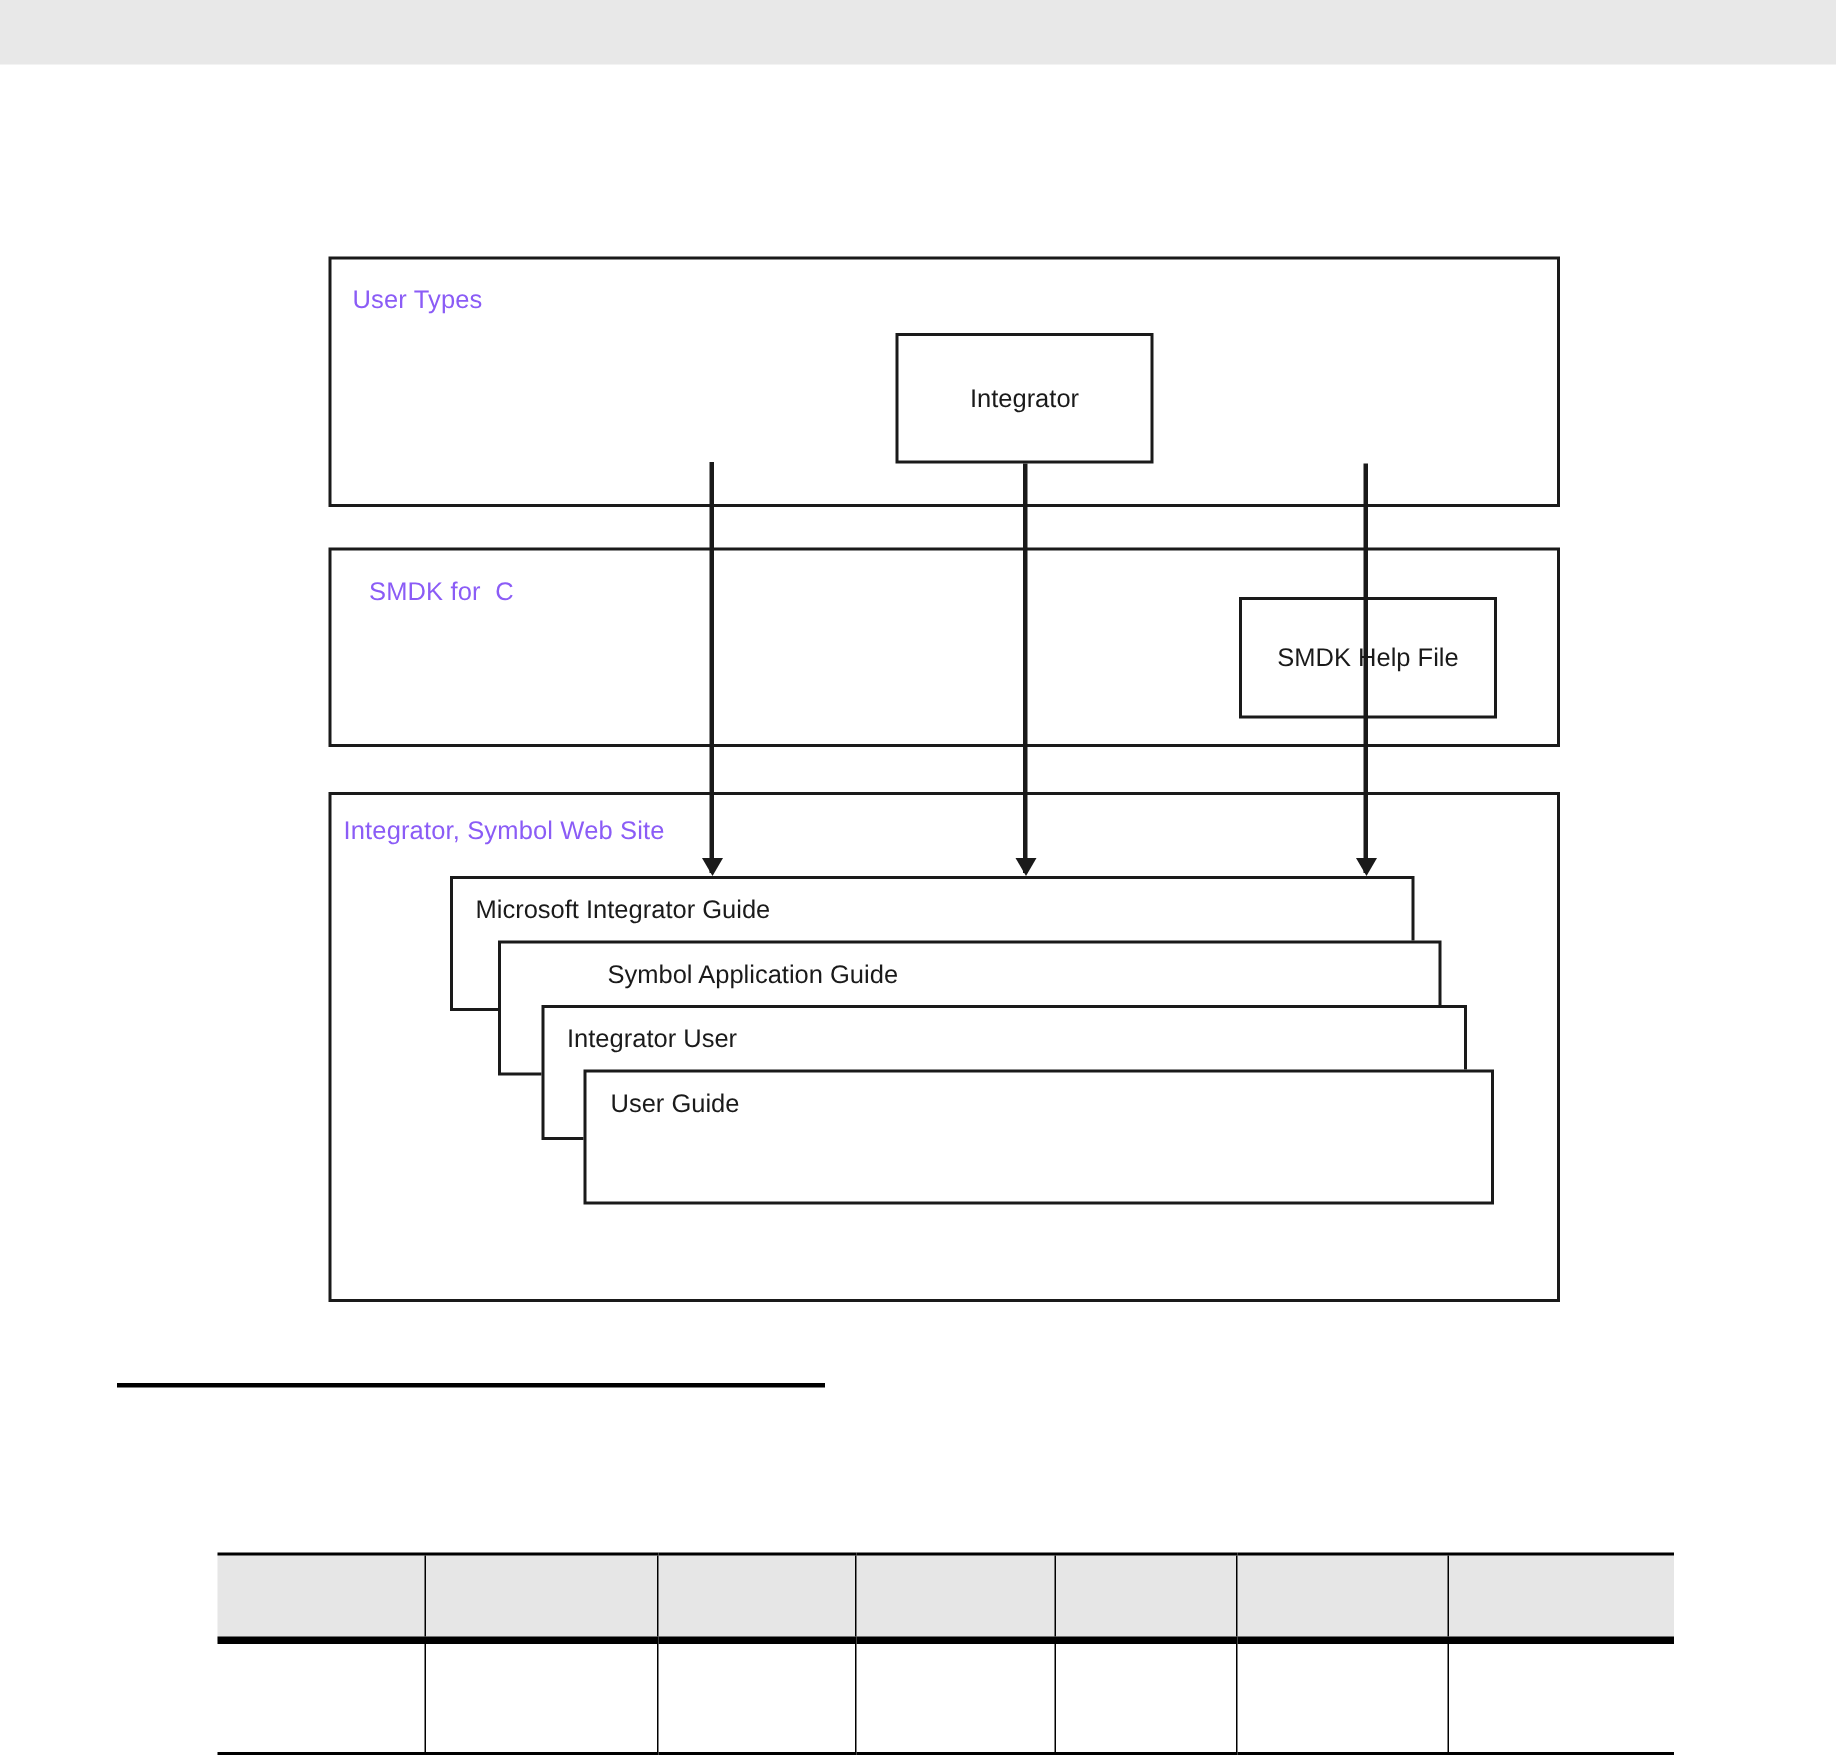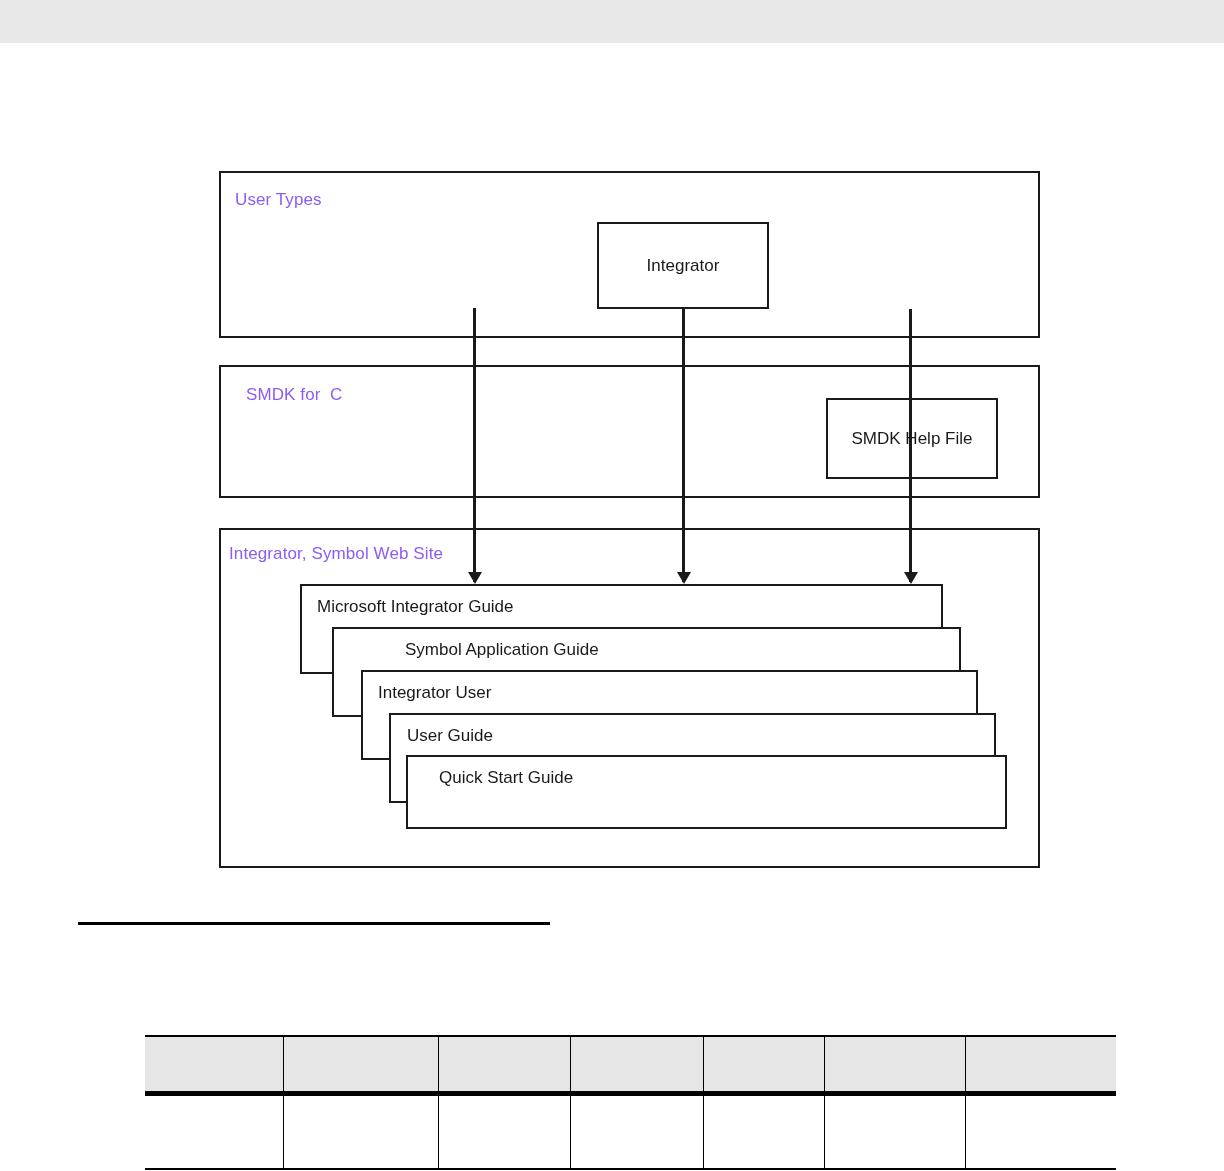--- a/index.html
+++ b/index.html
@@ -200,23 +200,20 @@
     <span>Microsoft Integrator Guide</span>
   </div>
   <div class="guide-box" id="guide-1">
     <span>Symbol Application Guide</span>
   </div>
   <div class="guide-box" id="guide-2">
     <span>Integrator User</span>
   </div>
   <div class="guide-box" id="guide-3">
     <span>User Guide</span>
-  </div>
-  <div class="guide-box" id="guide-4">
-    <span>Quick Start Guide</span>
   </div>
 </div>
 
 <div id="footnote-rule"></div>
 
 <table id="data-table">
   <thead>
     <tr>
       <th style="width: 138px;"></th>
       <th style="width: 154px;"></th>

